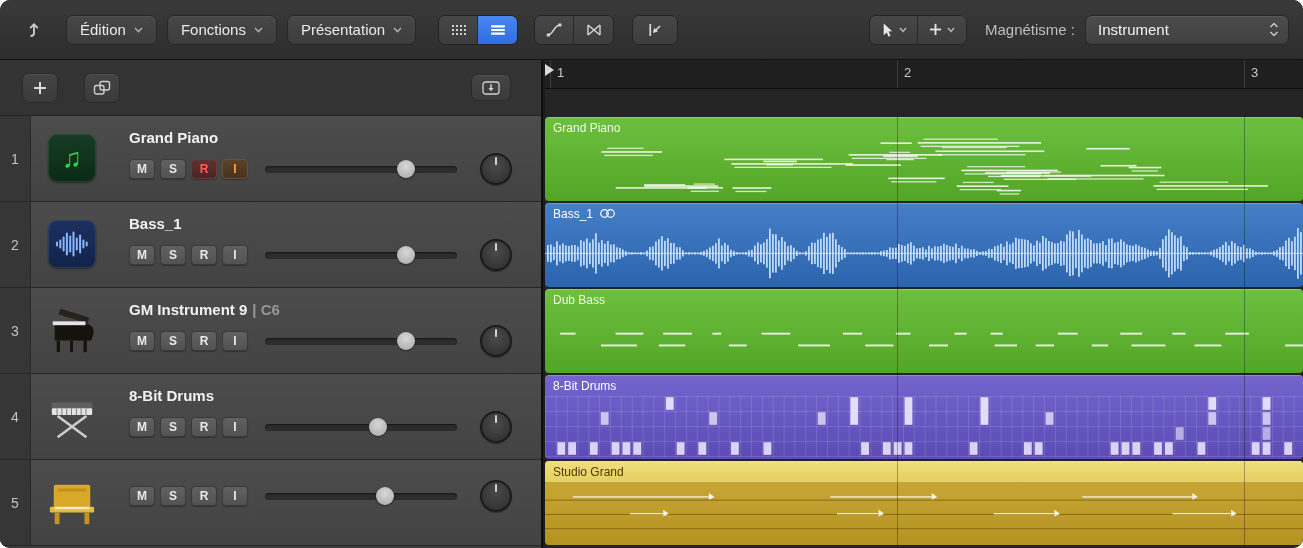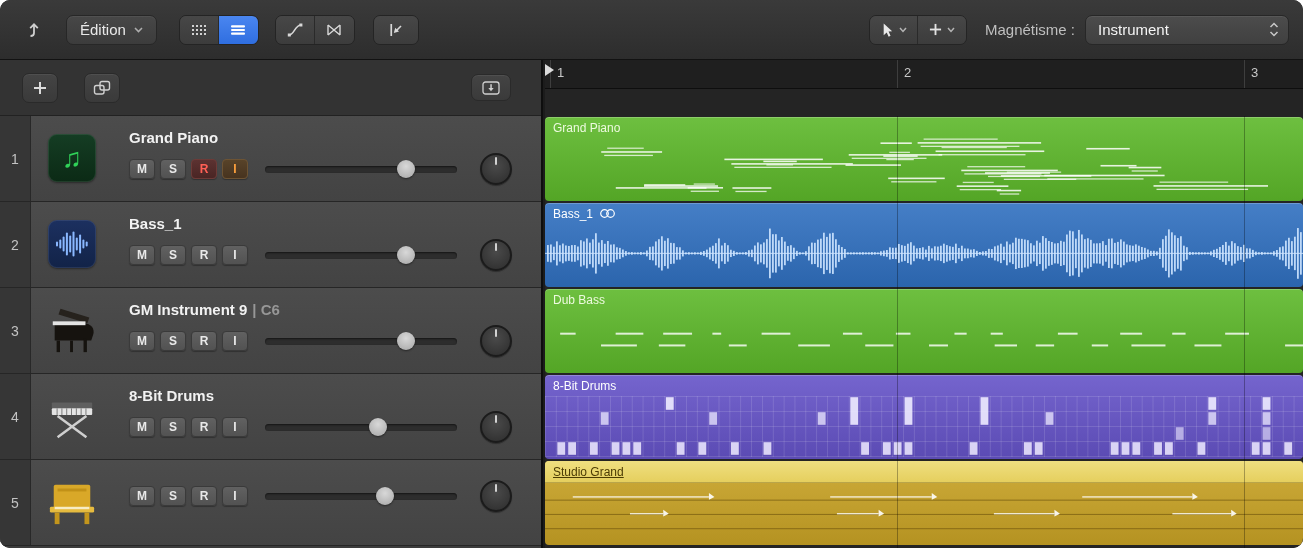--- a/index.html
+++ b/index.html
@@ -53,21 +53,21 @@
   .bar-tick{position:absolute;top:0;bottom:0;width:1px;background:rgba(255,255,255,.14);}
   .playhead-tri{position:absolute;left:0;top:4px;width:0;height:0;border-left:9px solid #dadada;border-top:6px solid transparent;border-bottom:6px solid transparent;}
   .lane-label-row{position:absolute;left:0;right:0;top:28px;height:28px;background:#2c2c2c;border-bottom:1px solid #141414;color:#d0d0d0;font-size:12px;}
   .lane-label-row .label{position:absolute;left:8px;top:6px;}
   .lane-label-row .ticks{position:absolute;left:110px;right:0;bottom:0;height:9px;background:repeating-linear-gradient(90deg,rgba(190,190,190,.32) 0 1px,transparent 1px 10.85px);}
   .lanes{position:absolute;left:0;right:0;top:56px;bottom:0;}
   .lane{height:86px;position:relative;}
   .region{position:absolute;left:0;right:0;top:1px;bottom:1px;border-radius:4px;overflow:hidden;box-shadow:inset 0 1px 0 rgba(255,255,255,.22);}
   .region-header{position:relative;z-index:2;display:flex;align-items:center;gap:6px;padding:3px 8px;font-size:12px;height:15px;}
   .region-art{position:absolute;left:0;top:0;z-index:1;}
-  .region.s-gold-audio .region-header{background:linear-gradient(#efdf80,#e5cf5e);border-bottom:1px solid rgba(120,95,10,.45);text-decoration:underline;}
+  .region.s-gold-audio .region-header{background:linear-gradient(#efdf80,#e5cf5e);border-bottom:1px solid rgba(120,95,10,.45);}
   .bar-gridline{position:absolute;top:56px;bottom:0;width:1px;background:rgba(0,0,0,.3);z-index:4;}
   .stereo-icon{display:inline-block;}
 </style>
 </head>
 <body>
 
 <div class="app">
 
   <div class="toolbar">
     <button class="tb-icon-btn">
@@ -78,21 +78,33 @@
     </button>
 
     <div class="menus" id="menus-mount">
   <button class="tb-btn">
     <span>Édition</span>
     <svg width="9" height="6" viewBox="0 0 9 6">
             <path d="M1 1 L4.5 4.6 L8 1" stroke="#aeaeae" stroke-width="1.5" fill="none"></path>
           </svg>
   </button>
 
-
+  <button class="tb-btn">
+    <span>Fonctions</span>
+    <svg width="9" height="6" viewBox="0 0 9 6">
+            <path d="M1 1 L4.5 4.6 L8 1" stroke="#aeaeae" stroke-width="1.5" fill="none"></path>
+          </svg>
+  </button>
+
+  <button class="tb-btn">
+    <span>Présentation</span>
+    <svg width="9" height="6" viewBox="0 0 9 6">
+            <path d="M1 1 L4.5 4.6 L8 1" stroke="#aeaeae" stroke-width="1.5" fill="none"></path>
+          </svg>
+  </button>
 </div>
 
     <div class="seg-group">
       <button class="seg-btn">
         <svg width="15" height="12" viewBox="0 0 15 12" fill="#d2d2d2">
           <rect x="1" y="1" width="2" height="2"></rect>
             <rect x="5" y="1" width="2" height="2"></rect>
             <rect x="9" y="1" width="2" height="2"></rect>
             <rect x="13" y="1" width="2" height="2"></rect>
           <rect x="1" y="5" width="2" height="2"></rect>

